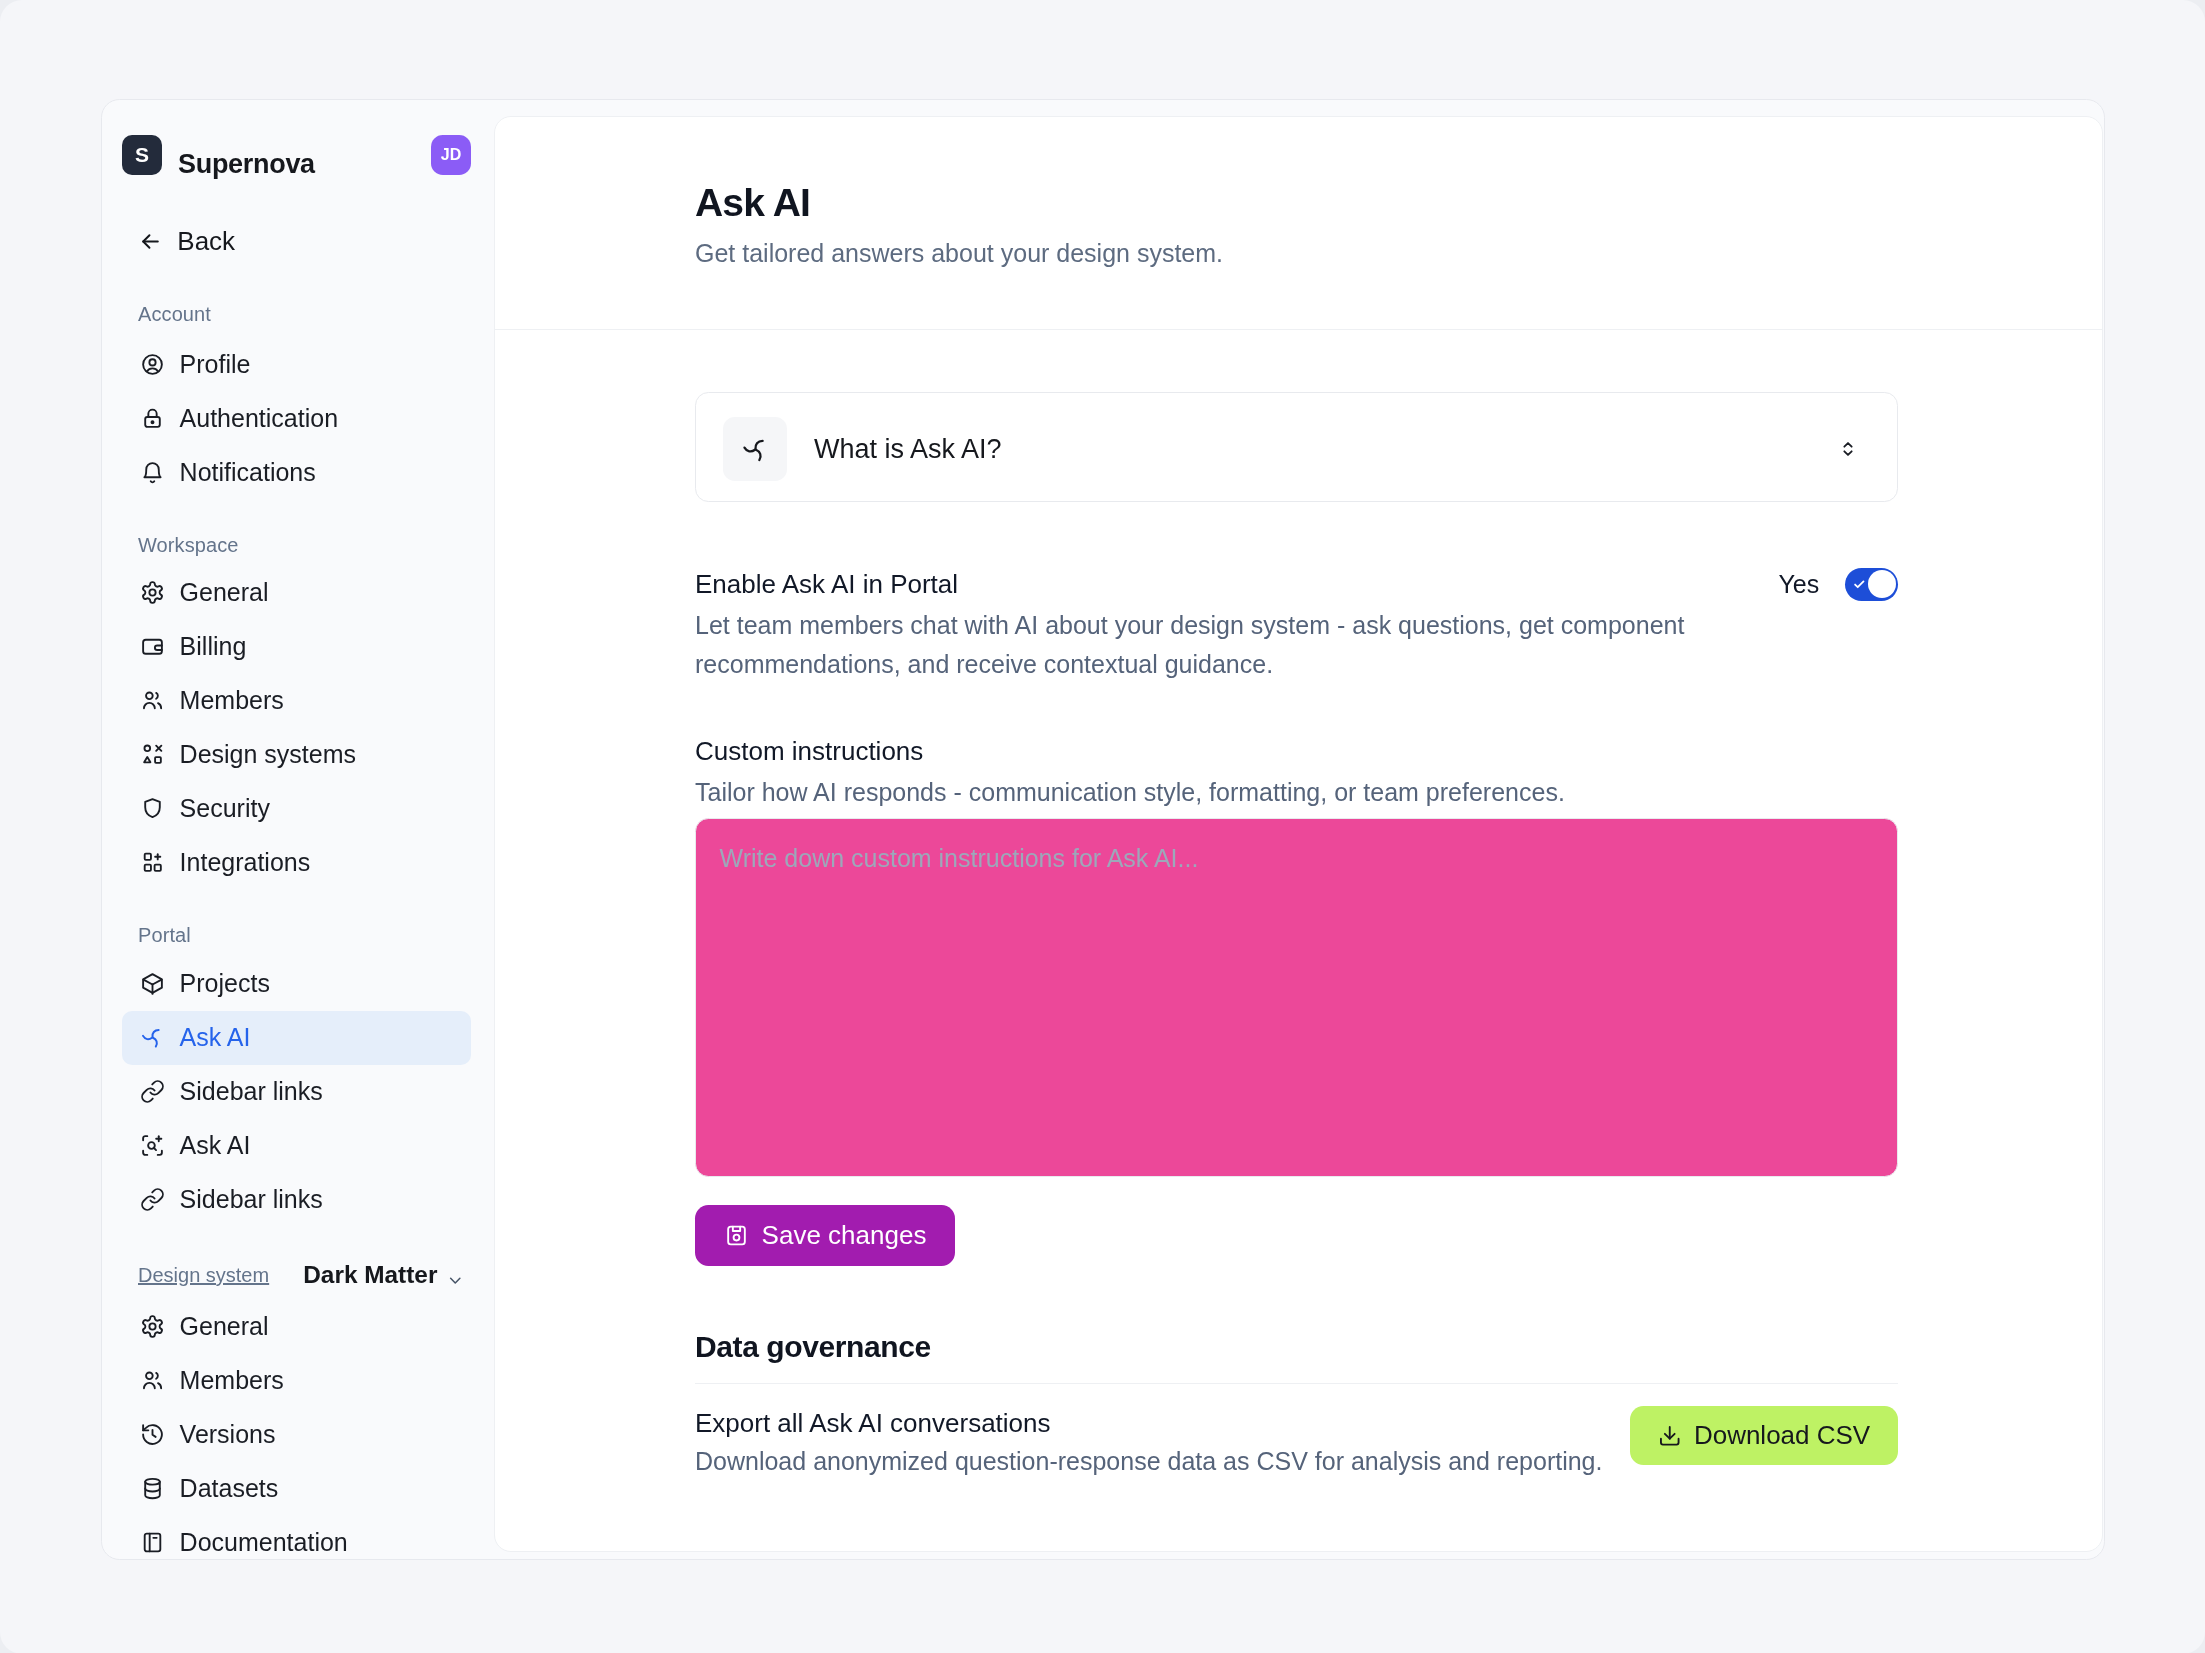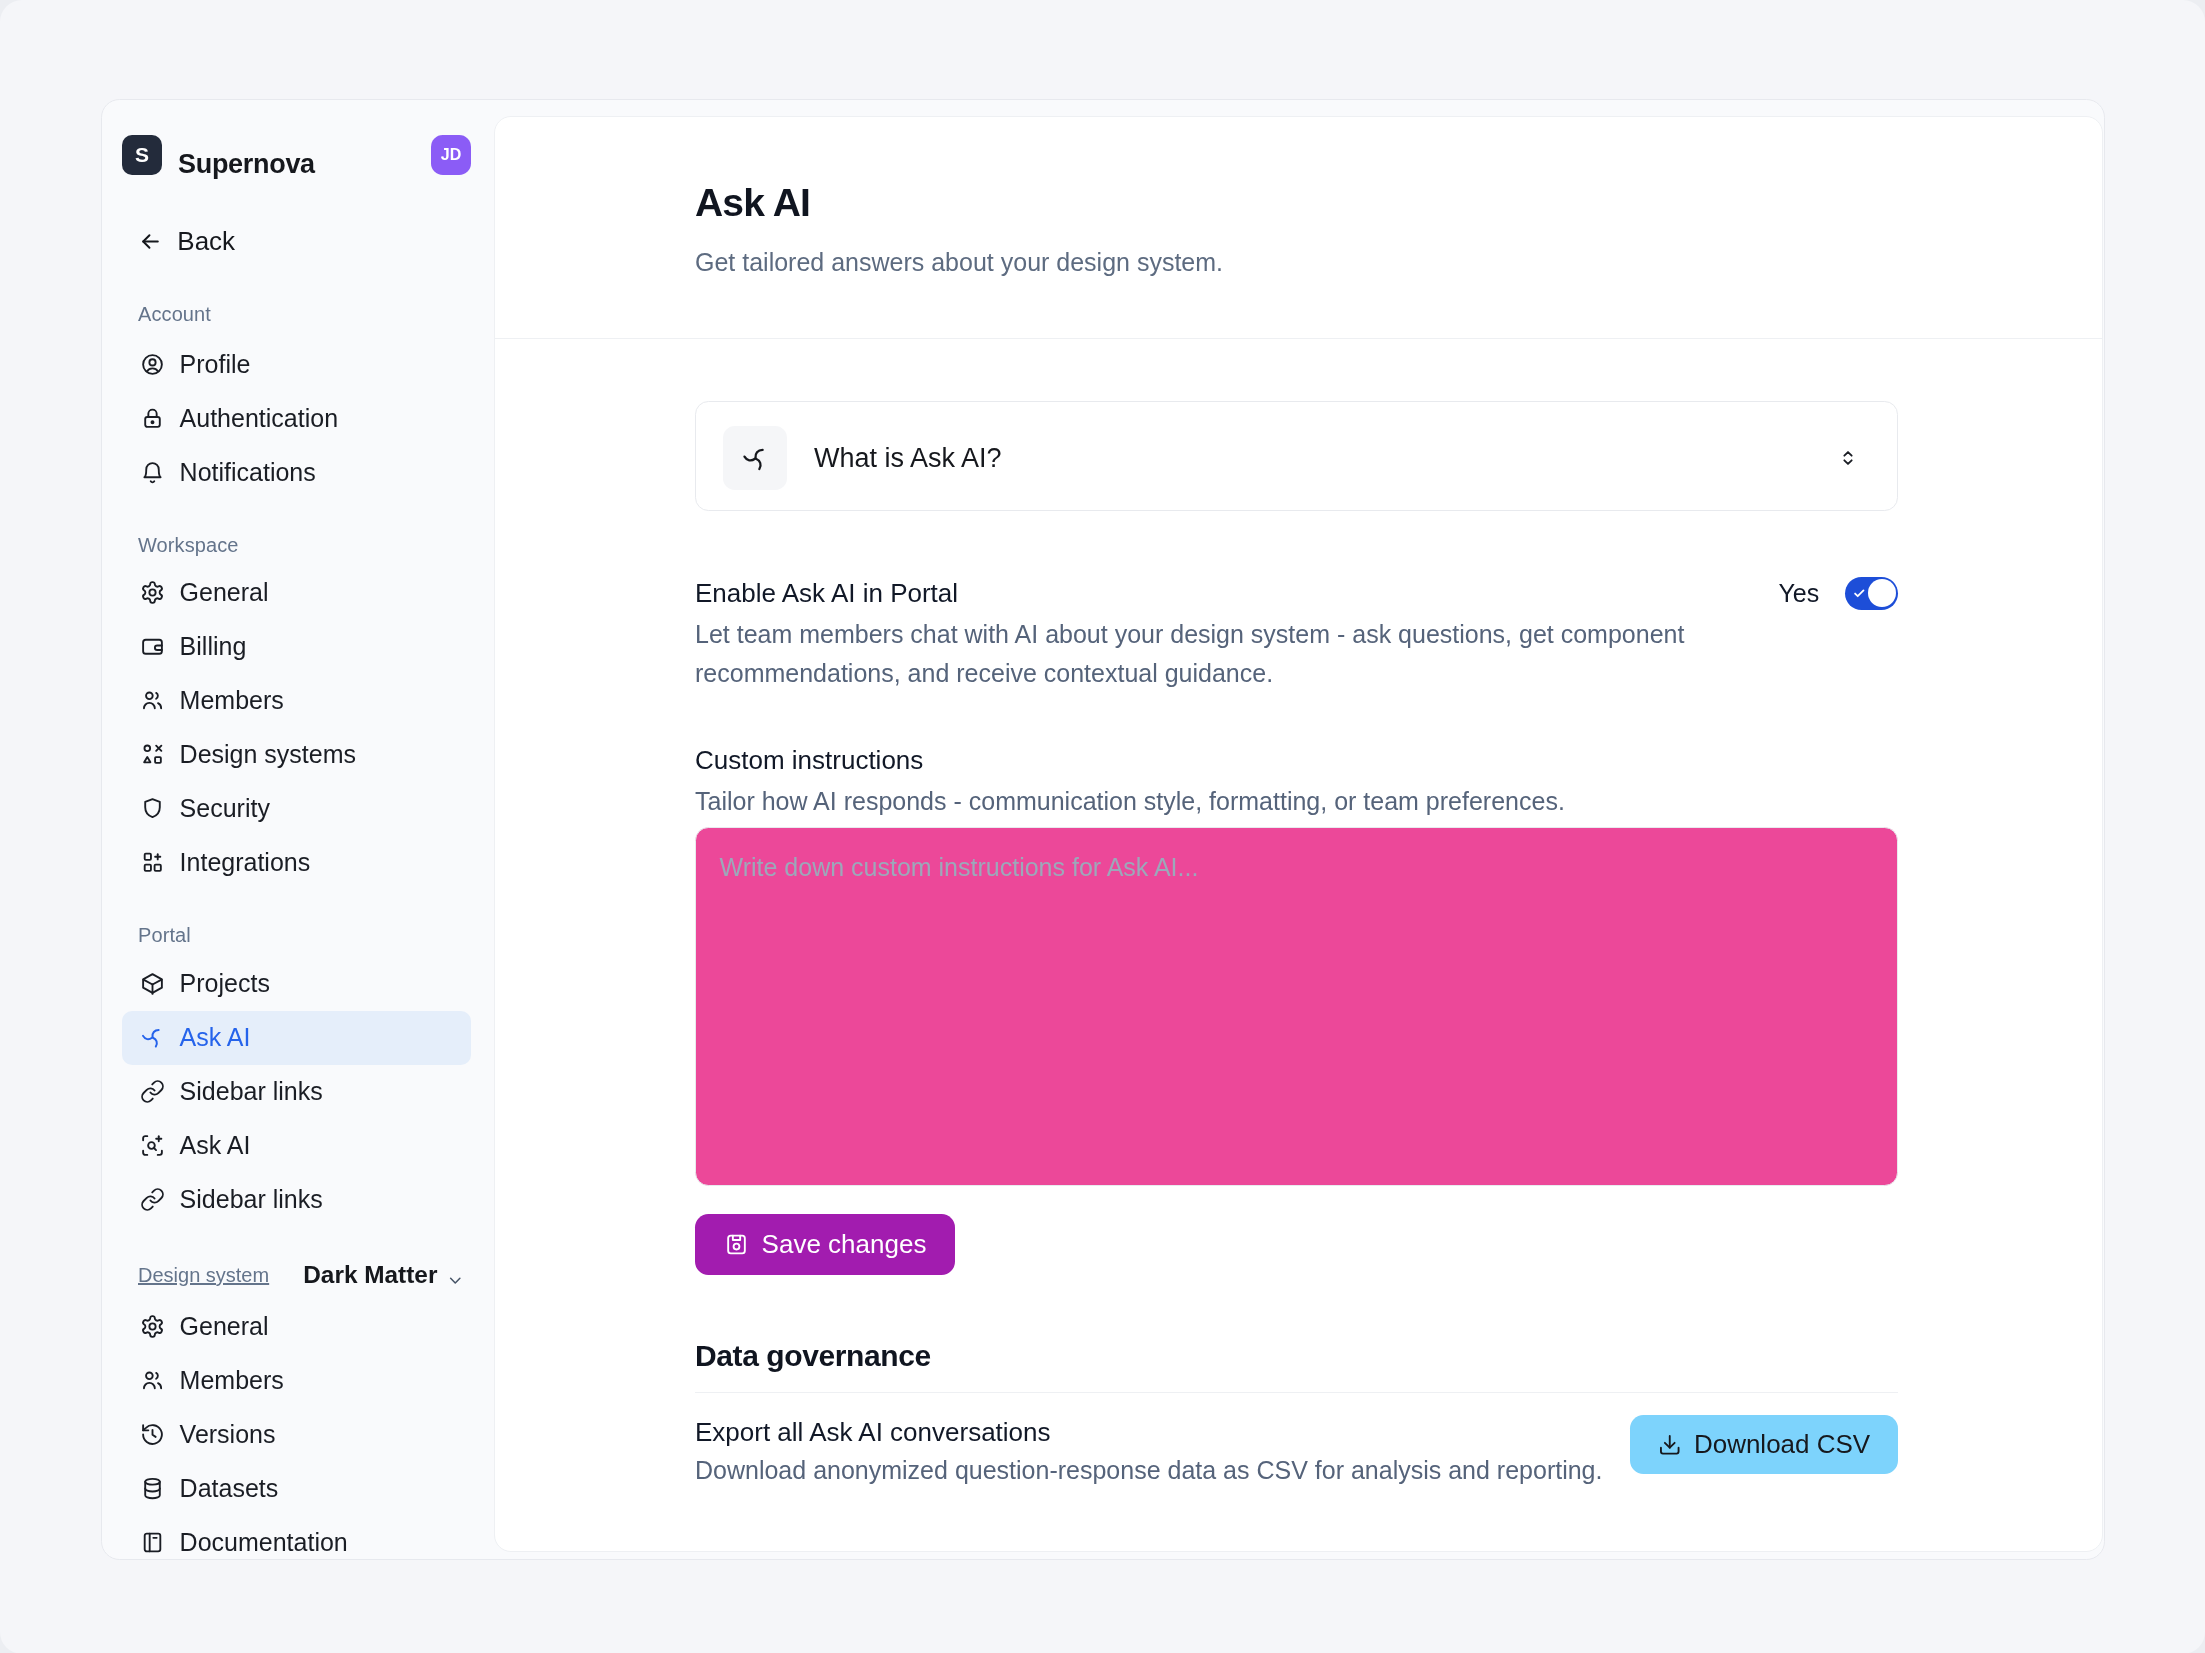--- a/index.html
+++ b/index.html
@@ -33,21 +33,21 @@
   .ds-row{margin-top:35px;height:27px;display:flex;align-items:center;padding-left:16px;padding-right:6.7px;}
   .ds-row .lbl{font-size:20px;font-weight:500;color:#64748b;text-decoration:underline;}
   .ds-row .val{margin-left:auto;font-size:24.4px;font-weight:600;color:#16181d;display:flex;align-items:flex-end;gap:8.4px;cursor:pointer;}
   .ds-row .val .ic{width:18.5px;height:18.5px;color:#475467;display:flex;}
 
   
   .main{position:absolute;left:392px;top:16px;right:0.8px;bottom:6.7px;background:#ffffff;
     border-radius:17px;border:0.8px solid #eef0f3;overflow:hidden;}
   .m-header{padding:63px 204px 60px 200px;border-bottom:1.3px solid #eef0f3;}
   .m-title{font-size:39px;font-weight:700;letter-spacing:-0.8px;color:#101520;line-height:45px;}
-  .m-sub{margin-top:21px;font-size:25px;color:#5d6b80;line-height:32px;}
+  .m-sub{margin-top:12px;font-size:25px;color:#5d6b80;line-height:32px;}
   .content{padding:0 204px 0 200px;}
 
   .what-card{margin-top:62px;height:110px;border:1.3px solid #e8eaee;border-radius:13.4px;background:#fff;
     display:flex;align-items:center;padding:4px 38px 0 27px;cursor:pointer;}
   .what-tile{width:64px;height:64px;border-radius:11.8px;background:#f5f6f8;
     display:flex;align-items:center;justify-content:center;color:#16181d;}
   .what-label{margin-left:27px;font-size:27px;font-weight:500;color:#16181d;}
   .what-chevrons{margin-left:auto;width:22px;height:22px;color:#1a1d24;display:flex;}
 
   .enable-row{margin-top:65px;display:flex;align-items:flex-start;}
@@ -66,21 +66,21 @@
 
   .save-btn{margin-top:28px;height:61px;display:inline-flex;align-items:center;gap:12.6px;padding:0 29px;
     border:none;border-radius:13.4px;background:#a21caf;color:#ffffff;font-family:inherit;
     font-size:26px;font-weight:500;cursor:default;}
   .save-btn .ic{width:25px;height:25px;display:flex;}
 
   .gov-title{margin-top:62px;font-size:30px;font-weight:700;letter-spacing:-0.4px;color:#101520;line-height:37px;}
   .gov-divider{margin-top:18.5px;border-top:1.3px solid #eef0f3;}
   .export-row{margin-top:22px;display:flex;align-items:flex-start;}
   .dl-btn{margin-left:auto;height:59px;display:inline-flex;align-items:center;gap:12.6px;padding:0 28px;
-    border:none;border-radius:13.4px;background:#7dd3fc;color:#16181d;font-family:inherit;
+    border:none;border-radius:13.4px;background:#bef264;color:#16181d;font-family:inherit;
     font-size:26px;font-weight:500;cursor:pointer;}
   .dl-btn .ic{width:23.5px;height:23.5px;display:flex;}
 
   svg{display:block;width:100%;height:100%;}
 </style>
 </head>
 <body>
 
 <div id="canvas">
  <div class="app-card">

